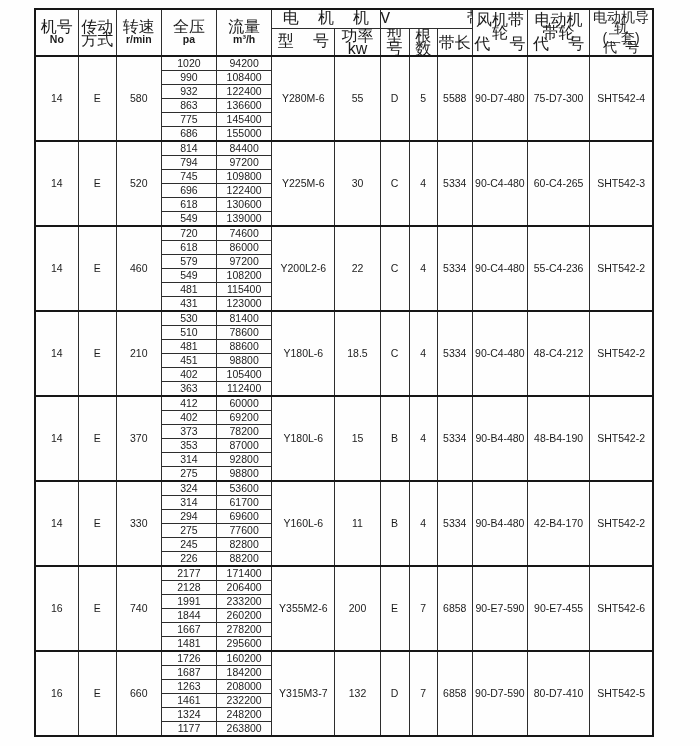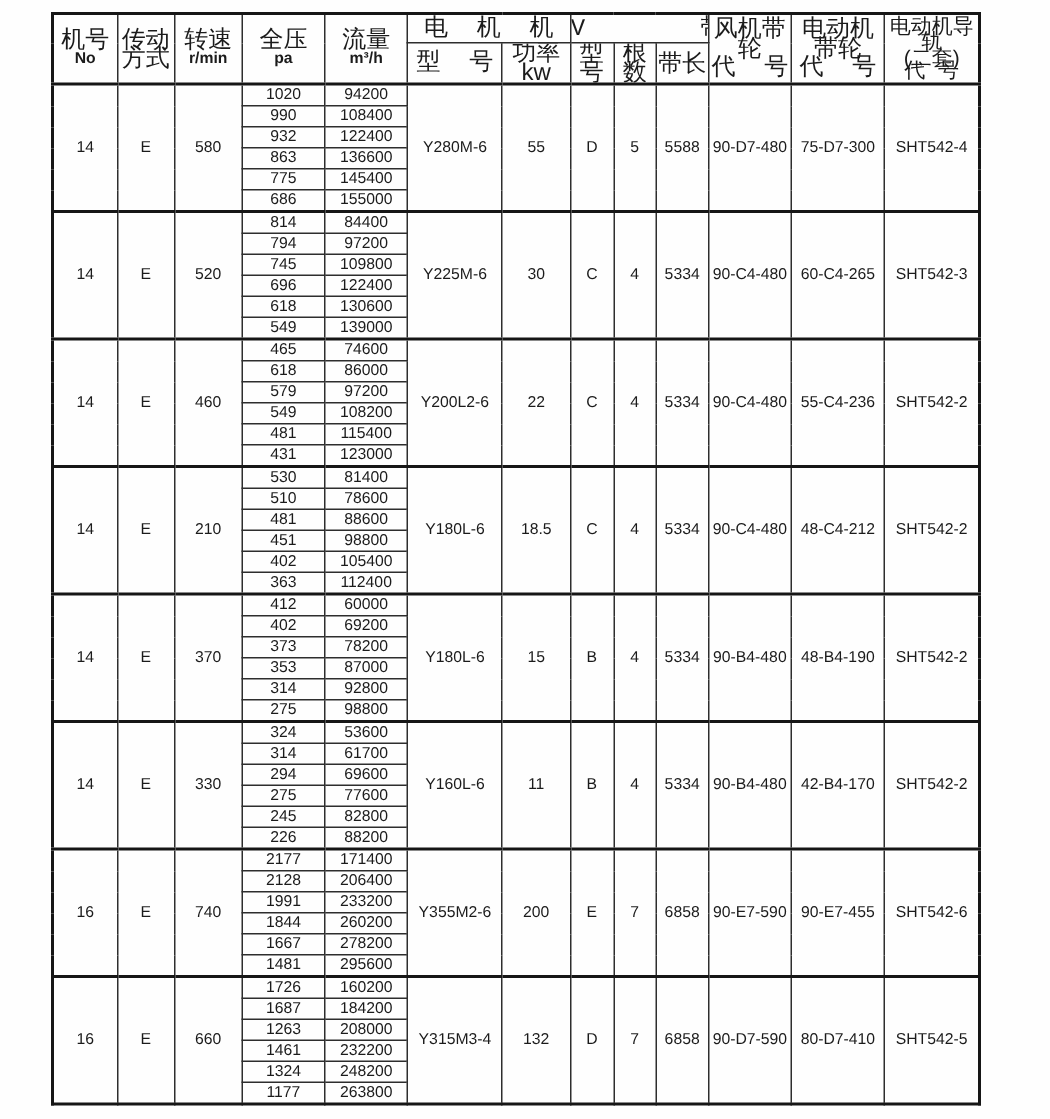--- a/index.html
+++ b/index.html
@@ -163,21 +163,21 @@
           <td>130600</td>
         </tr>
         <tr>
           <td>549</td>
           <td>139000</td>
         </tr>
         <tr class="block-start">
           <td rowspan="6">14</td>
           <td rowspan="6">E</td>
           <td rowspan="6">460</td>
-          <td>465</td>
+          <td>720</td>
           <td>74600</td>
           <td rowspan="6">Y200L2-6</td>
           <td rowspan="6">22</td>
           <td rowspan="6">C</td>
           <td rowspan="6">4</td>
           <td rowspan="6">5334</td>
           <td rowspan="6">90-C4-480</td>
           <td rowspan="6">55-C4-236</td>
           <td rowspan="6">SHT542-2</td>
         </tr>
@@ -340,21 +340,21 @@
         <tr>
           <td>1481</td>
           <td>295600</td>
         </tr>
         <tr class="block-start">
           <td rowspan="6">16</td>
           <td rowspan="6">E</td>
           <td rowspan="6">660</td>
           <td>1726</td>
           <td>160200</td>
-          <td rowspan="6">Y315M3-4</td>
+          <td rowspan="6">Y315M3-7</td>
           <td rowspan="6">132</td>
           <td rowspan="6">D</td>
           <td rowspan="6">7</td>
           <td rowspan="6">6858</td>
           <td rowspan="6">90-D7-590</td>
           <td rowspan="6">80-D7-410</td>
           <td rowspan="6">SHT542-5</td>
         </tr>
         <tr>
           <td>1687</td>

